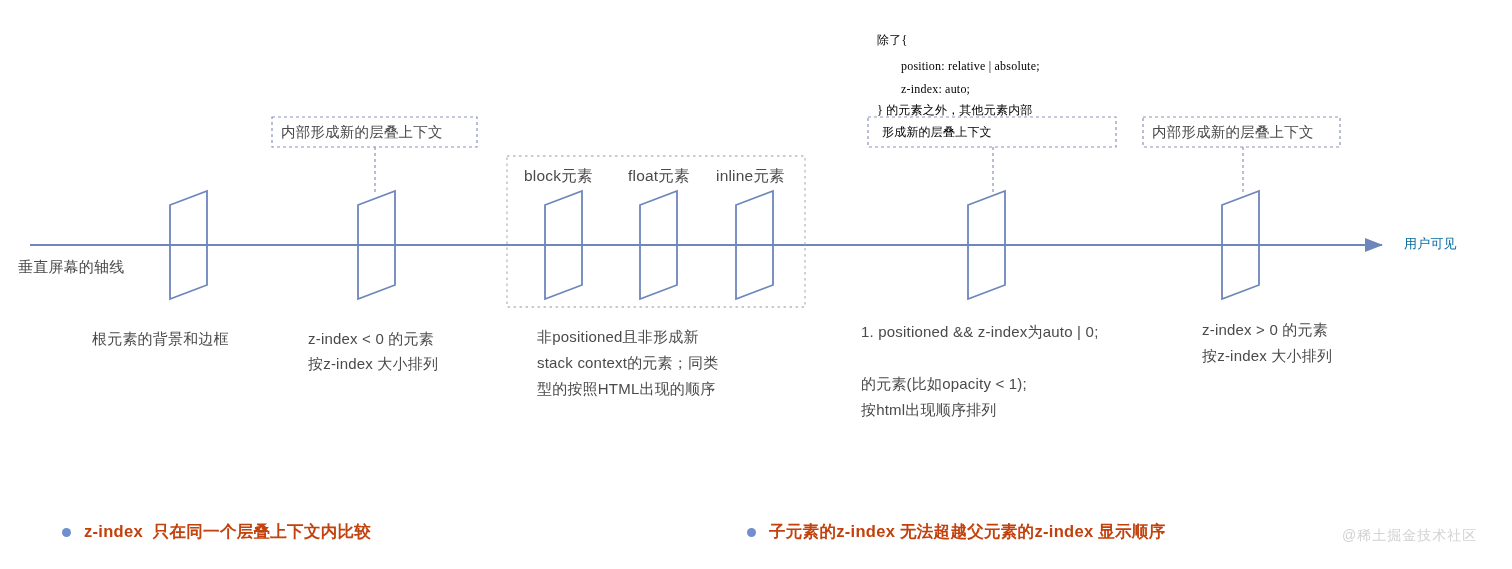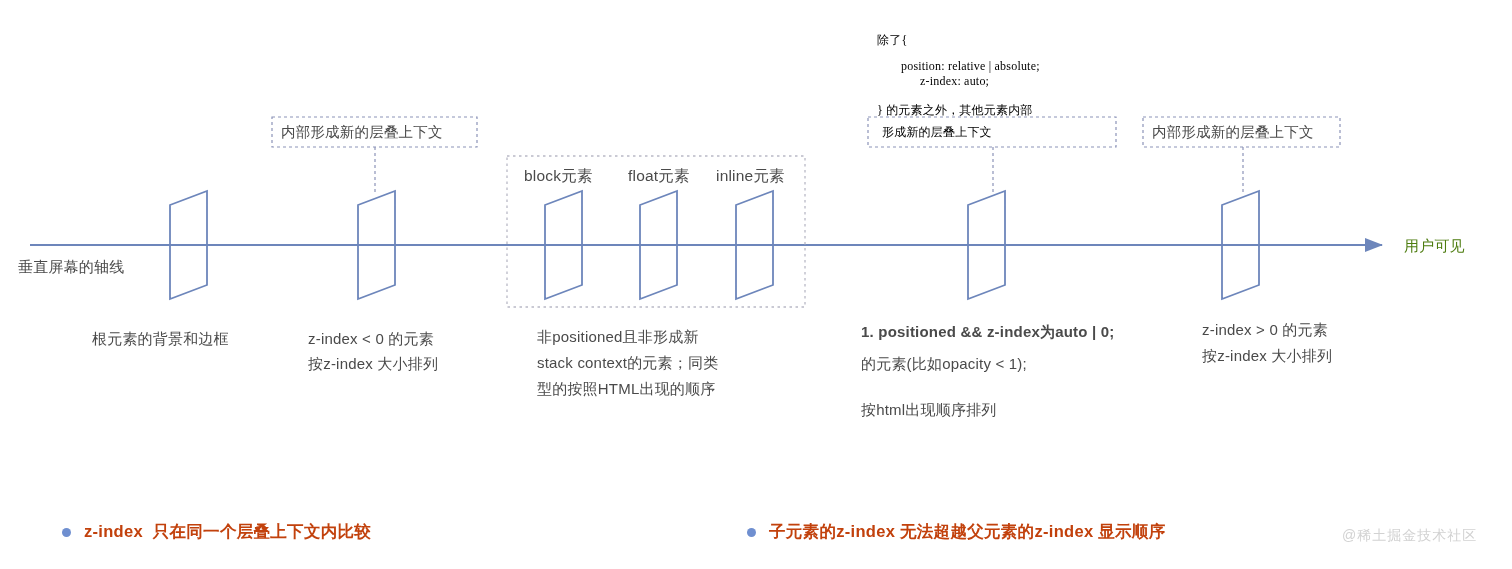--- a/index.html
+++ b/index.html
@@ -34,22 +34,22 @@
   }
   .plane-label {
     font-size: 15.5px;
     color: #4a4a4a;
   }
   .axis-label {
     font-size: 15px;
     color: #4a4a4a;
   }
   .end-label {
-    font-size: 15px;
-    color: #4d7c0f;
+    font-size: 13px;
+    color: #0369a1;
   }
   .desc {
     font-size: 15px;
     color: #4a4a4a;
     line-height: 1.62;
   }
   .boxed-note {
     font-size: 14.5px;
     color: #4a4a4a;
     line-height: 1.5;
@@ -126,39 +126,39 @@
   <div class="txt axis-label" style="left:18px; top:256px;">垂直屏幕的轴线</div>
 
   <div class="txt end-label" style="left:1404px; top:235px;">用户可见</div>
 
   <div class="txt boxed-note" style="left:281px; top:122px;">内部形成新的层叠上下文</div>
 
   <div class="txt boxed-note" style="left:1152px; top:122px;">内部形成新的层叠上下文</div>
 
   <div class="txt code-note" style="left:877px; top:31px;">除了{</div>
   <div class="txt code-note" style="left:901px; top:57px;">position: relative | absolute;</div>
-  <div class="txt code-note" style="left:901px; top:72px;margin-left:19px;">z-index: auto;</div>
+  <div class="txt code-note" style="left:901px; top:80px;">z-index: auto;</div>
   <div class="txt code-note" style="left:877px; top:101px;">} 的元素之外，其他元素内部</div>
   <div class="txt code-note" style="left:882px; top:123px;">形成新的层叠上下文</div>
 
   <div class="txt plane-label" style="left:524px; top:165px;">block元素</div>
   <div class="txt plane-label" style="left:628px; top:165px;">float元素</div>
   <div class="txt plane-label" style="left:716px; top:165px;">inline元素</div>
 
   <div class="txt desc" style="left:92px; top:327px;">根元素的背景和边框</div>
 
   <div class="txt desc" style="left:308px; top:327px;">z-index &lt; 0 的元素</div>
   <div class="txt desc" style="left:308px; top:352px;">按z-index 大小排列</div>
 
   <div class="txt desc" style="left:537px; top:325px;">非positioned且非形成新</div>
   <div class="txt desc" style="left:537px; top:351px;">stack context的元素；同类</div>
   <div class="txt desc" style="left:537px; top:377px;">型的按照HTML出现的顺序</div>
 
-  <div class="txt desc" style="left:861px; top:320px;font-weight:bold;">1. positioned &amp;&amp; z-index为auto | 0;</div>
-  <div class="txt desc" style="left:861px; top:352px;">的元素(比如opacity &lt; 1);</div>
+  <div class="txt desc" style="left:861px; top:320px;">1. positioned &amp;&amp; z-index为auto | 0;</div>
+  <div class="txt desc" style="left:861px; top:372px;">的元素(比如opacity &lt; 1);</div>
   <div class="txt desc" style="left:861px; top:398px;">按html出现顺序排列</div>
 
   <div class="txt desc" style="left:1202px; top:318px;">z-index &gt; 0 的元素</div>
   <div class="txt desc" style="left:1202px; top:344px;">按z-index 大小排列</div>
 
   <span class="bullet" style="left:62px; top:528px;"></span>
   <div class="footnote" style="left:84px; top:521px;">z-index  只在同一个层叠上下文内比较</div>
 
   <span class="bullet" style="left:747px; top:528px;"></span>
   <div class="footnote" style="left:769px; top:521px;">子元素的z-index 无法超越父元素的z-index 显示顺序</div>

